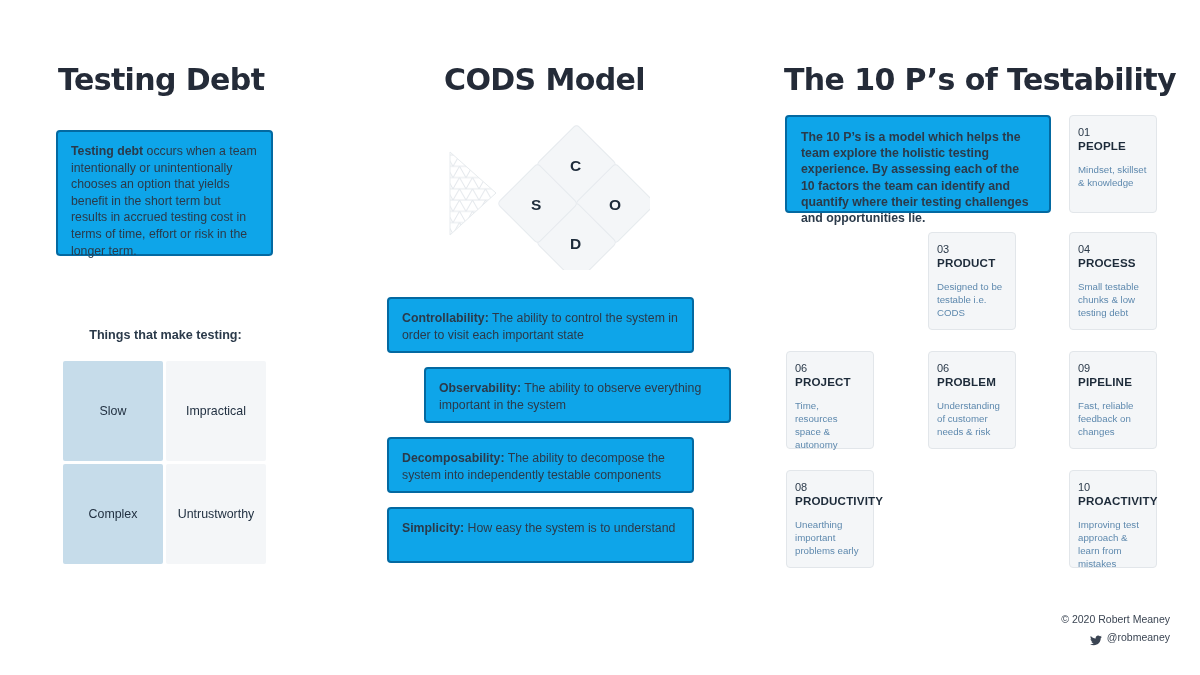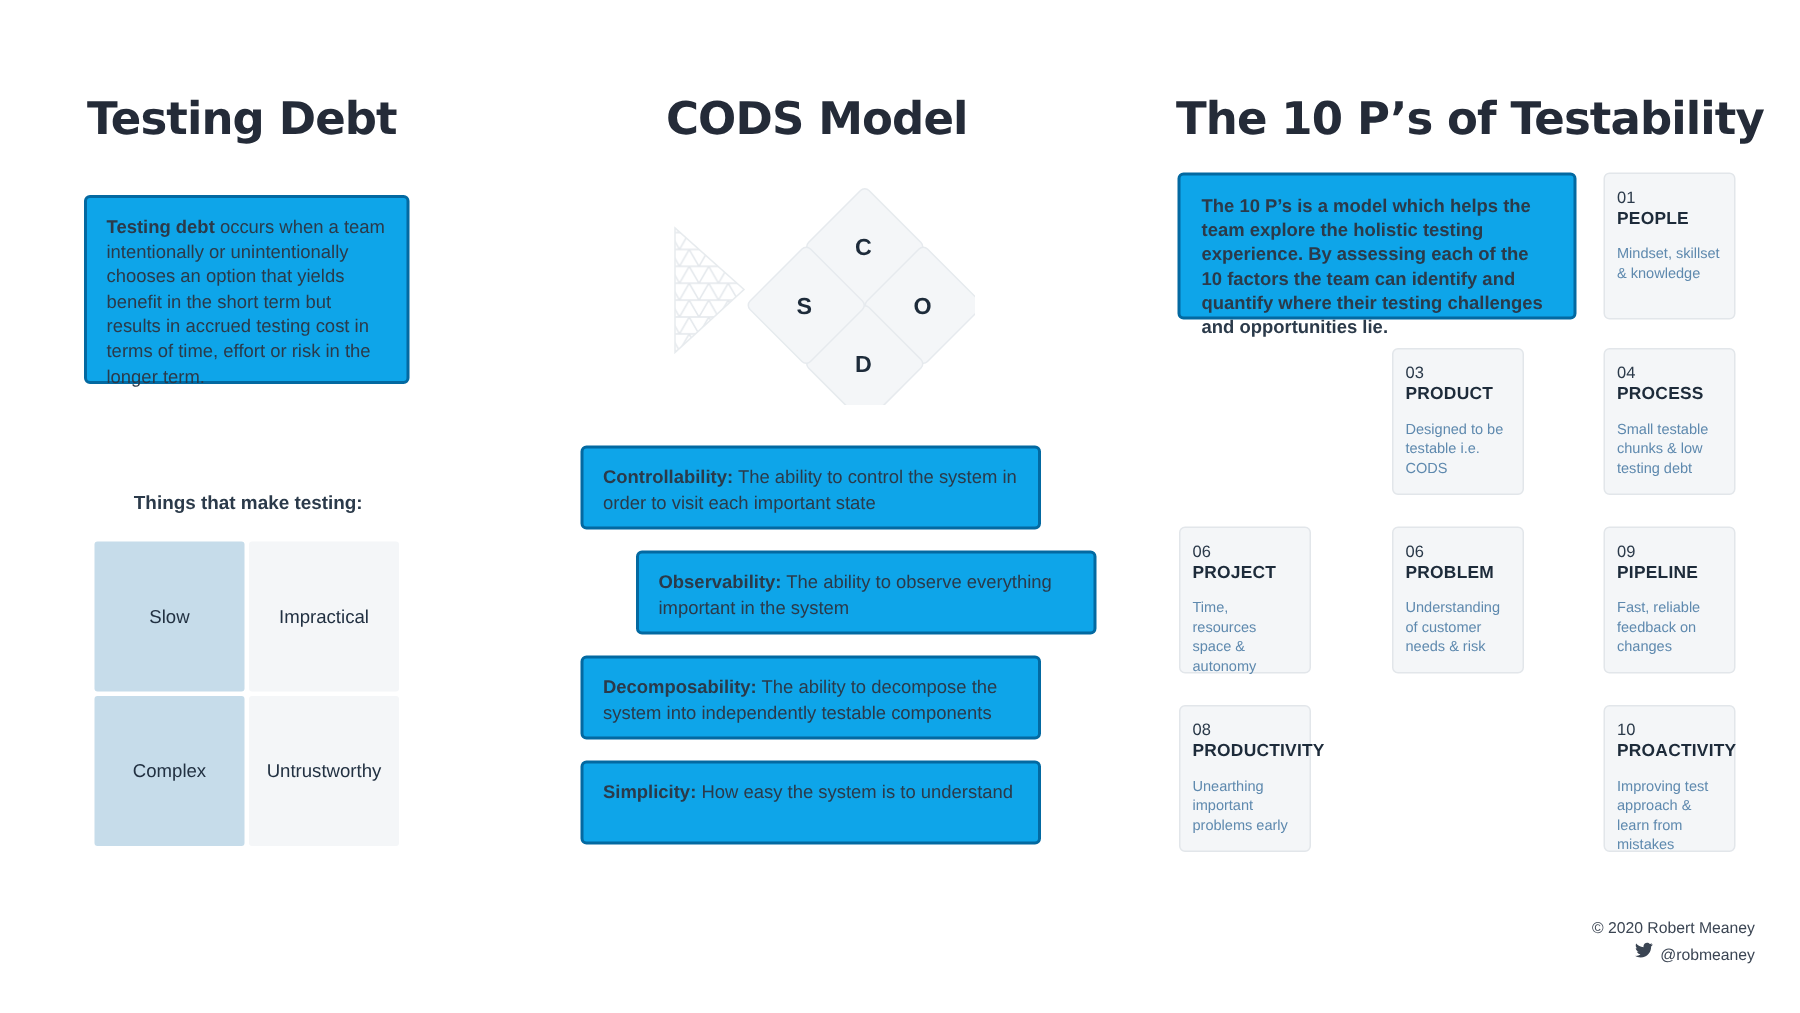--- a/index.html
+++ b/index.html
@@ -177,21 +177,21 @@
     top: 610px;
     width: 190px;
     text-align: right;
     font-size: 10.5px;
     line-height: 18px;
     color: #3b4553;
   }
   #footer .row {
     display: flex;
     justify-content: flex-end;
-    align-items: flex-start;
+    align-items: flex-end;
     gap: 5px;
   }
   .twitter-bird {
     display: inline-block;
     width: 12px; height: 11px;
     line-height: 11px;
     color: #3b4553;
   }
 </style>
 </head>

